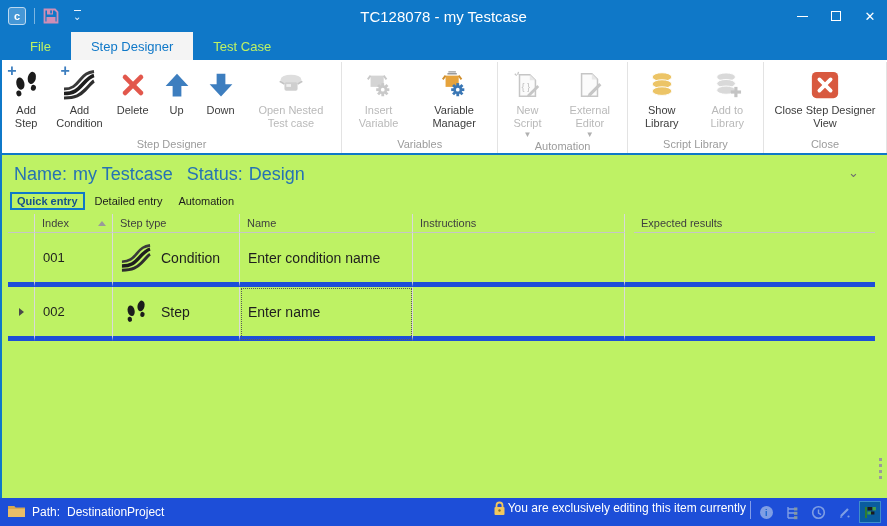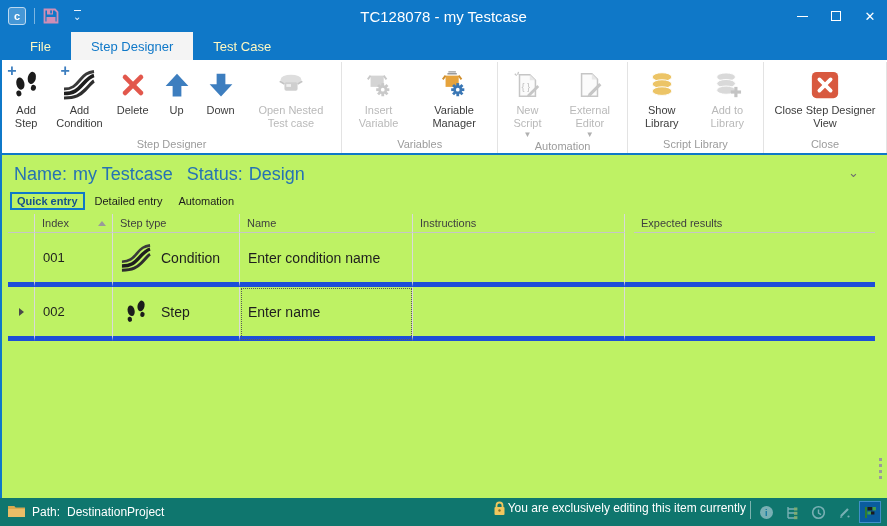--- a/index.html
+++ b/index.html
@@ -14,21 +14,21 @@
   .qat-chevron { color:#e8f2fb; font-size:10px; margin-left:14px; line-height:1; display:flex; flex-direction:column; align-items:center; }
   .qat-chevron .bar { width:7px; height:1px; background:#e8f2fb; margin-bottom:1px; }
   .tb-title { position:absolute; left:0; right:0; text-align:center; color:#fff; font-size:15px; pointer-events:none; }
   .tb-controls { margin-left:auto; display:flex; height:100%; }
   .tb-btn { width:34px; height:100%; display:flex; align-items:center; justify-content:center; color:#fff; font-size:13px; }
   .min-glyph { width:11px; height:1px; background:#fff; display:block; }
   .max-glyph { width:10px; height:10px; border:1px solid #fff; display:block; }
 
   
   .ribbon-tabs { height:28px; background:#0f78c8; display:flex; align-items:stretch; flex:0 0 auto; }
-  .rtab { color:#fef9c3; font-size:13px; display:flex; align-items:center; padding:0 20px; }
+  .rtab { color:#bef264; font-size:13px; display:flex; align-items:center; padding:0 20px; }
   .rtab.first { margin-left:10px; }
   .rtab.active { background:#f4f4f4; color:#0f78c8; }
 
   
   .ribbon { height:95px; background:#fff; border-bottom:2px solid #0f78c8; border-left:2px solid #0f78c8; display:flex; flex:0 0 auto; padding-top:2px; }
   .rgroup { display:flex; flex-direction:column; border-right:1px solid #e3e3e3; padding:0 2px; }
   .rgroup-buttons { display:flex; flex:1 1 auto; align-items:flex-start; padding-top:2px; }
   .rgroup-label { text-align:center; font-size:11px; color:#9b9b9b; padding:1px 6px 3px; }
   .rbtn { display:flex; flex-direction:column; align-items:center; padding:2px 5px 0; min-width:44px; }
   .rbtn .ic { position:relative; width:34px; height:38px; display:flex; align-items:center; justify-content:center; }
@@ -59,21 +59,21 @@
   .gc.steptype { gap:10px; font-size:14px; }
   .gc.namecell { font-size:14px; }
   .gc.focused { outline:1px dotted #5a5a5a; outline-offset:-2px; }
   .row-marker { width:0; height:0; border-top:4px solid transparent; border-bottom:4px solid transparent; border-left:5px solid #4a4a4a; }
   .type-ico { width:30px; height:30px; display:flex; align-items:center; justify-content:center; }
 
   .grip { position:absolute; right:5px; top:303px; display:flex; flex-direction:column; gap:3px; }
   .grip i { width:3px; height:3px; background:#9a9a9a; display:block; }
 
   
-  .statusbar { height:28px; background:#0f766e; display:flex; align-items:center; color:#fff; font-size:12px; flex:0 0 auto; padding:0 6px 0 8px; }
+  .statusbar { height:28px; background:#1d4ed8; display:flex; align-items:center; color:#fff; font-size:12px; flex:0 0 auto; padding:0 6px 0 8px; }
   .sb-left { display:flex; align-items:center; gap:7px; }
   .sb-right { margin-left:auto; display:flex; align-items:flex-start; gap:2px; }
   .sb-divider { width:1px; height:18px; background:rgba(255,255,255,.45); margin:0 2px; }
   .sb-icons { display:flex; align-items:center; gap:4px; }
   .sb-ico { width:22px; height:22px; display:flex; align-items:center; justify-content:center; opacity:.55; }
   .sb-ico.active { opacity:1; background:#0a5c9e; border:1px solid #3e8ec9; }
   .hidden-defs { position:absolute; width:0; height:0; overflow:hidden; }
 </style>
 </head>
 <body>

